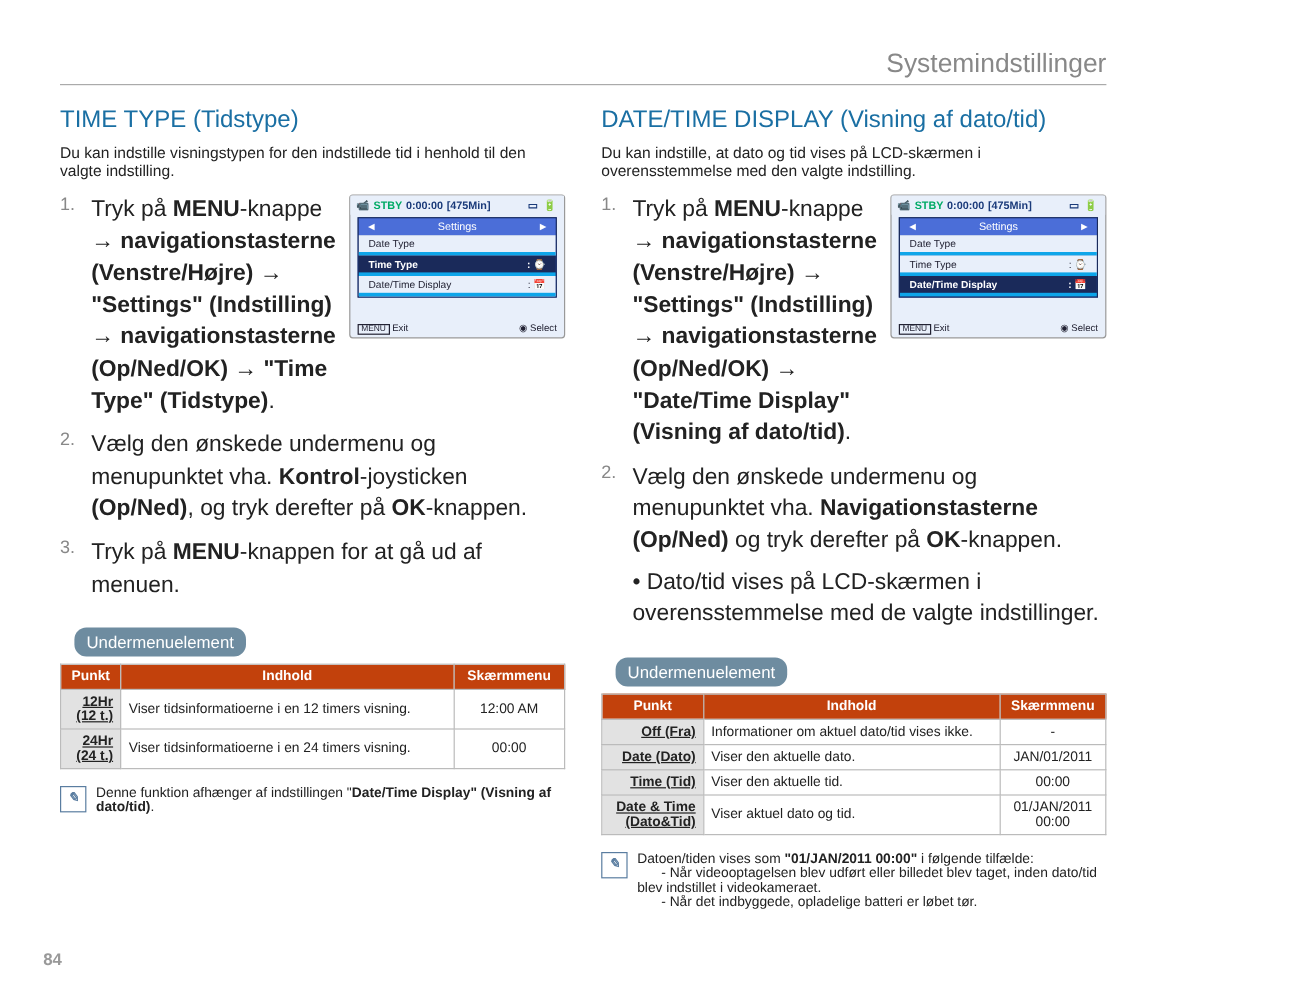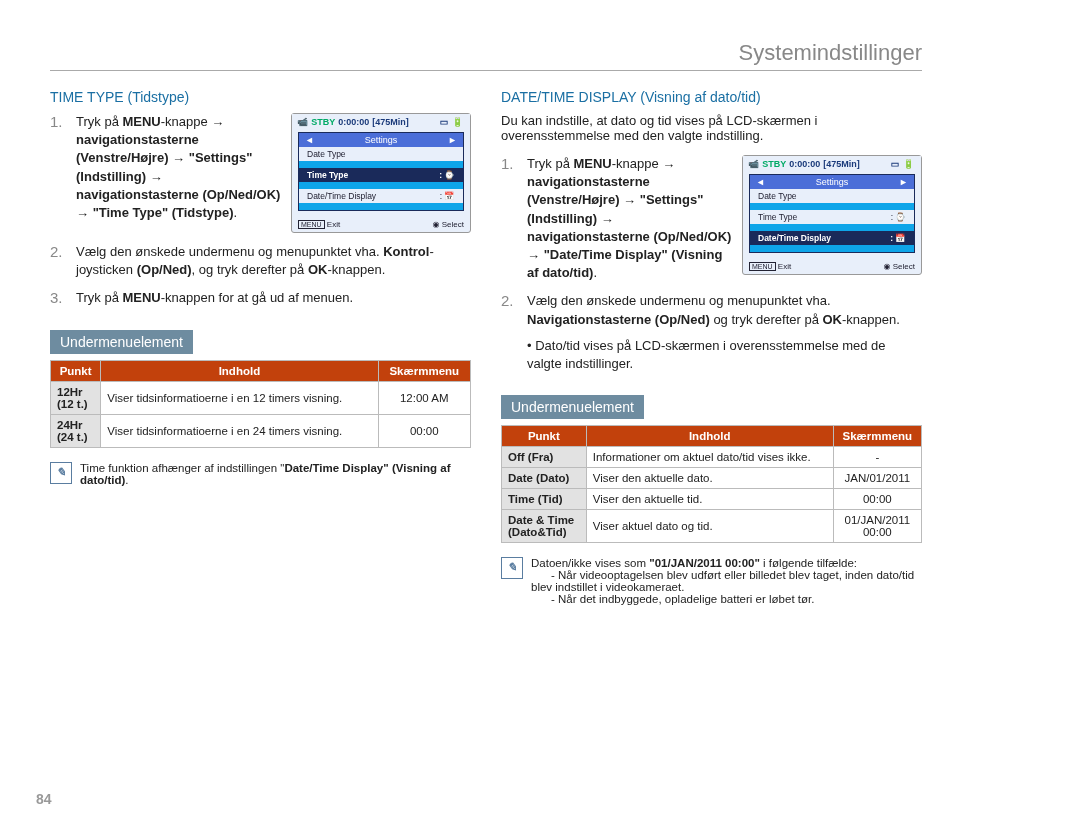--- a/index.html
+++ b/index.html
@@ -26,37 +26,37 @@
     margin-bottom: 18px;
   }
   .columns {
     display: flex;
     gap: 30px;
   }
   .col {
     flex: 1;
   }
   .h2 {
-    font-size: 14px;
+    font-size: 20px;
     color: #1a6fa3;
     font-weight: 400;
     margin: 0 0 8px 0;
   }
   .intro {
     font-size: 13px;
     margin-bottom: 12px;
   }
   .step-row {
     display: flex;
     gap: 10px;
     margin-bottom: 10px;
   }
   .step-text {
     flex: 1;
-    font-size: 13px;
+    font-size: 19px;
     line-height: 1.4;
   }
   .step-num {
     color: #888;
     font-size: 15px;
     min-width: 16px;
   }
   .lcd {
     width: 180px;
     height: 120px;
@@ -89,21 +89,21 @@
     padding:2px 6px;
     font-size:9px;
     display:flex;
     justify-content:space-between;
   }
   .lcd-menu-item {
     background:#e8effa;
     color:#223;
     padding:2px 8px;
     font-size:8.5px;
-    border-bottom:7px solid #0ea5e9;
+    border-bottom:3px solid #0ea5e9;
     display:flex;
     justify-content:space-between;
   }
   .lcd-menu-item.sel {
     background:#1a2a5a;
     color:#fff;
     font-weight:bold;
   }
   .lcd-bottom {
     position:absolute;
@@ -113,22 +113,23 @@
     display:flex;
     justify-content:space-between;
     font-size:8px;
     color:#223;
   }
   .subhead {
     background:#6e8ca0;
     color:#fff;
     font-size:14px;
     padding:4px 10px;
-    margin:12px 0 6px 0;
+    margin:12px 0 6px 12px;
     display:inline-block;
+    border-radius:10px;
   }
   table.sub {
     width:100%;
     border-collapse:collapse;
     font-size:11.5px;
   }
   table.sub th {
     background:#c2410c;
     color:#fff;
     font-weight:bold;
@@ -136,21 +137,22 @@
     border:1px solid #bbb;
     text-align:center;
   }
   table.sub td {
     border:1px solid #bbb;
     padding:4px 6px;
   }
   table.sub td.pt {
     background:#e2e2e2;
     font-weight:bold;
-    text-align:left;
+    text-align:right;
+    text-decoration:underline;
   }
   table.sub td.ctr { text-align:center; }
   .note {
     display:flex;
     gap:8px;
     align-items:flex-start;
     margin-top:14px;
     font-size:11.5px;
   }
   .note-icon {
@@ -188,20 +190,21 @@
 </head>
 <body>
 
 <div class="page">
   <div class="section-title">Systemindstillinger</div>
 
   <div class="columns">
 
     <div class="col">
       <div class="h2">TIME TYPE (Tidstype)</div>
+      <div class="intro">Du kan indstille visningstypen for den indstillede tid i henhold til den valgte indstilling.</div>
 
       <div class="step-row">
         <div class="step-num">1.</div>
         <div class="step-text">
           <span>Tryk på </span><b>MENU</b><span>-knappe → </span><b>navigationstasterne (Venstre/Højre)</b><span> → </span><b>"Settings" (Indstilling)</b><span> → </span><b>navigationstasterne (Op/Ned/OK)</b><span> → </span><b>"Time Type" (Tidstype)</b><span>.</span>
         </div>
         <div class="lcd">
           <div class="lcd-top">
             <span>📹</span>
             <span class="stby">STBY</span>
@@ -268,21 +271,21 @@
 (24 t.)</td>
           <td>Viser tidsinformatioerne i en 24 timers visning.</td>
           <td class="ctr">00:00</td>
         </tr>
       </tbody>
         </table>
 
       <div class="note">
         <div class="note-icon">✎</div>
         <div>
-          <span>Time funktion afhænger af indstillingen "</span><b>Date/Time Display" (Visning af dato/tid)</b><span>.</span>
+          <span>Denne funktion afhænger af indstillingen "</span><b>Date/Time Display" (Visning af dato/tid)</b><span>.</span>
         </div>
       </div>
     </div>
 
     <div class="col">
       <div class="h2">DATE/TIME DISPLAY (Visning af dato/tid)</div>
       <div class="intro">Du kan indstille, at dato og tid vises på LCD-skærmen i overensstemmelse med den valgte indstilling.</div>
 
       <div class="step-row">
         <div class="step-num">1.</div>
@@ -360,21 +363,21 @@
           <td>Viser aktuel dato og tid.</td>
           <td class="ctr" style="white-space:pre-line">01/JAN/2011
 00:00</td>
         </tr>
       </tbody>
         </table>
 
       <div class="note">
         <div class="note-icon">✎</div>
         <div>
-          <span>Datoen/ikke vises som </span><b>"01/JAN/2011 00:00"</b><span> i følgende tilfælde:</span>
+          <span>Datoen/tiden vises som </span><b>"01/JAN/2011 00:00"</b><span> i følgende tilfælde:</span>
           <div class="sub-dash"><span>Når videooptagelsen blev udført eller billedet blev taget, inden dato/tid blev indstillet i videokameraet.</span></div>
           <div class="sub-dash"><span>Når det indbyggede, opladelige batteri er løbet tør.</span></div>
         </div>
       </div>
     </div>
   </div>
 
   <div class="page-num">84</div>
 </div>
 

